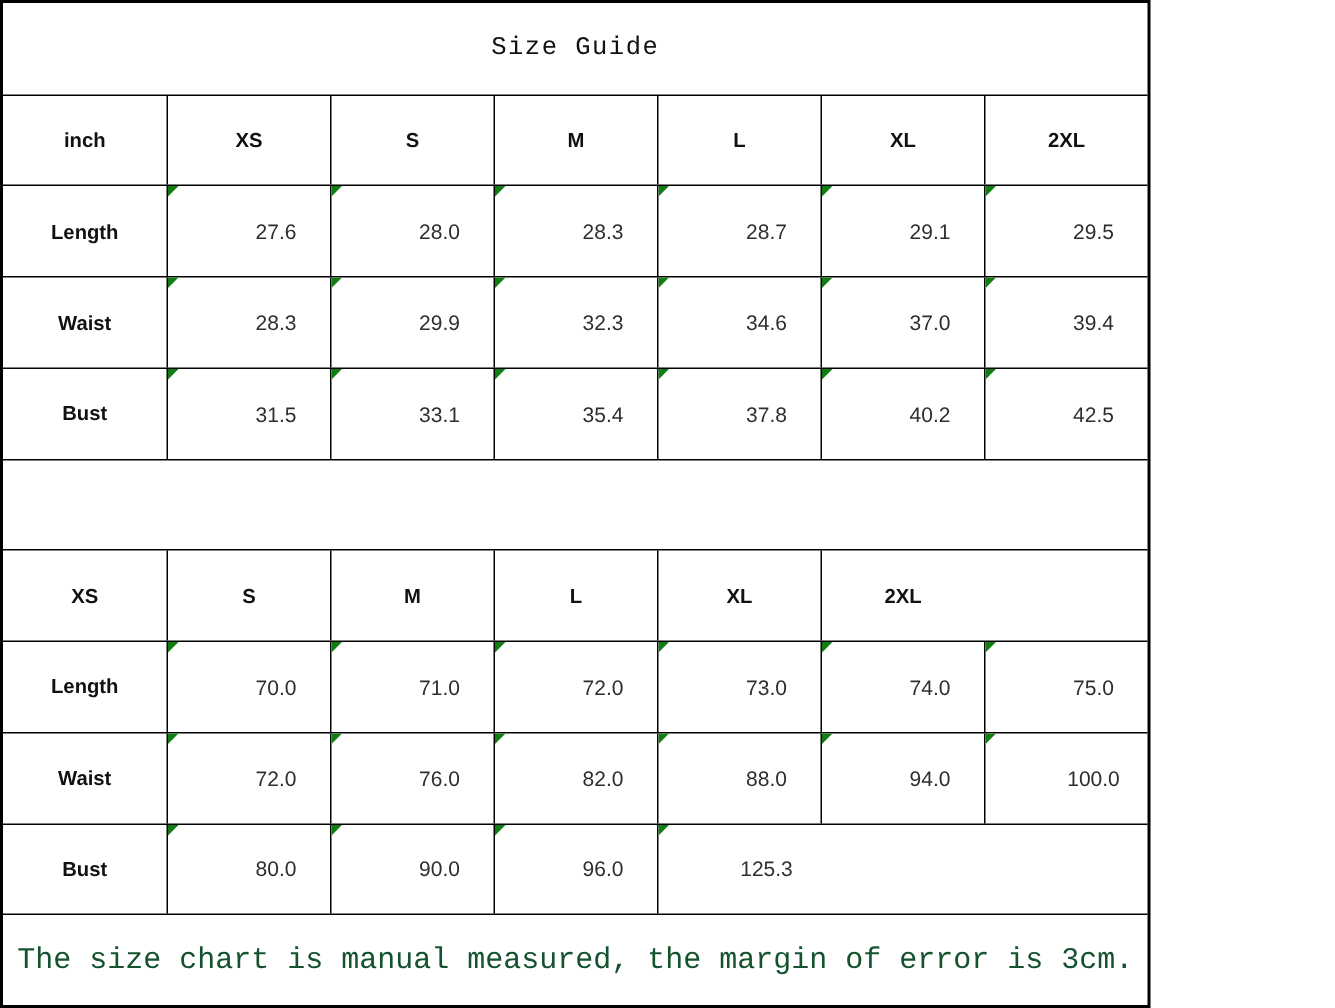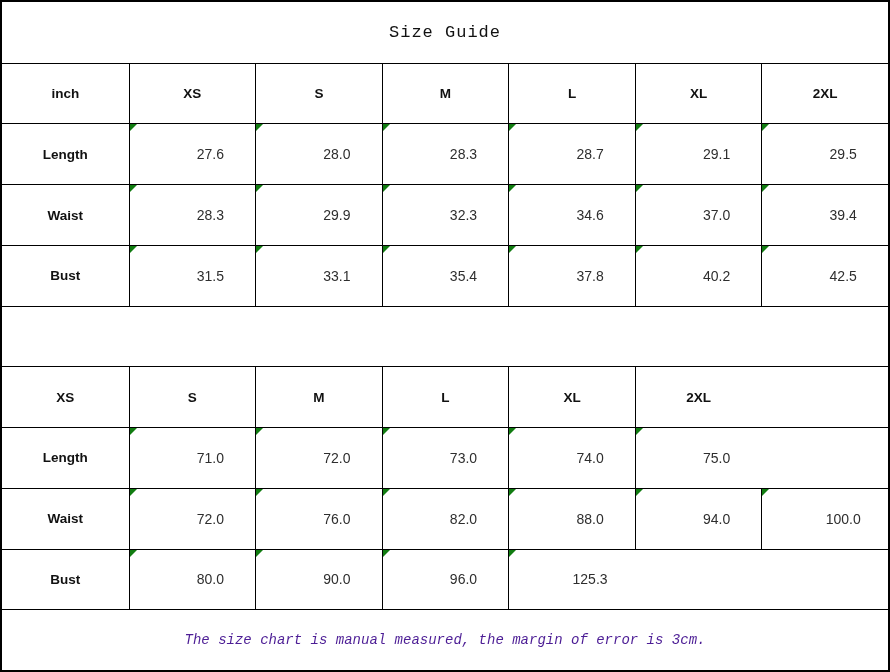--- a/index.html
+++ b/index.html
@@ -3,21 +3,21 @@
 <meta charset="utf-8">
 <style>
   html, body {
     margin: 0;
     padding: 0;
     background: #ffffff;
   }
   * { box-sizing: border-box; }
 
   .sheet {
-    width: 890px;
+    width: 767px;
     height: 672px;
     border: 2px solid var(--border, #000);
     background: var(--background, #fff);
     display: flex;
     flex-direction: column;
     font-family: "Liberation Sans", sans-serif;
   }
 
   .sheet > div + div {
     border-top: 1.5px solid var(--border, #000);
@@ -78,23 +78,22 @@
     flex: 61 0 0;
   }
 
   
   .footer-row {
     flex: 61 0 0;
     display: flex;
     align-items: center;
     justify-content: center;
     font-family: "Liberation Mono", "DejaVu Sans Mono", monospace;
-    font-size: 14px;
-    color: #4c1d95;
-    font-style: italic;
+    font-size: 20px;
+    color: #14532d;
   }
 </style>
 </head>
 <body>
 
 <div class="sheet">
 
   <div class="title-row">Size Guide</div>
 
   <div class="grid-row">
@@ -199,20 +198,24 @@
     <div class="cell head">M</div>
     <div class="cell head">L</div>
     <div class="cell head">XL</div>
     <div class="cell head">2XL</div>
   </div>
 
   <div class="grid-row">
     <div class="cell label">Length</div>
     <div class="cell val">
         <span class="tri"></span>
+        <span>70.0</span>
+      </div>
+    <div class="cell val">
+        <span class="tri"></span>
         <span>71.0</span>
       </div>
     <div class="cell val">
         <span class="tri"></span>
         <span>72.0</span>
       </div>
     <div class="cell val">
         <span class="tri"></span>
         <span>73.0</span>
       </div>

